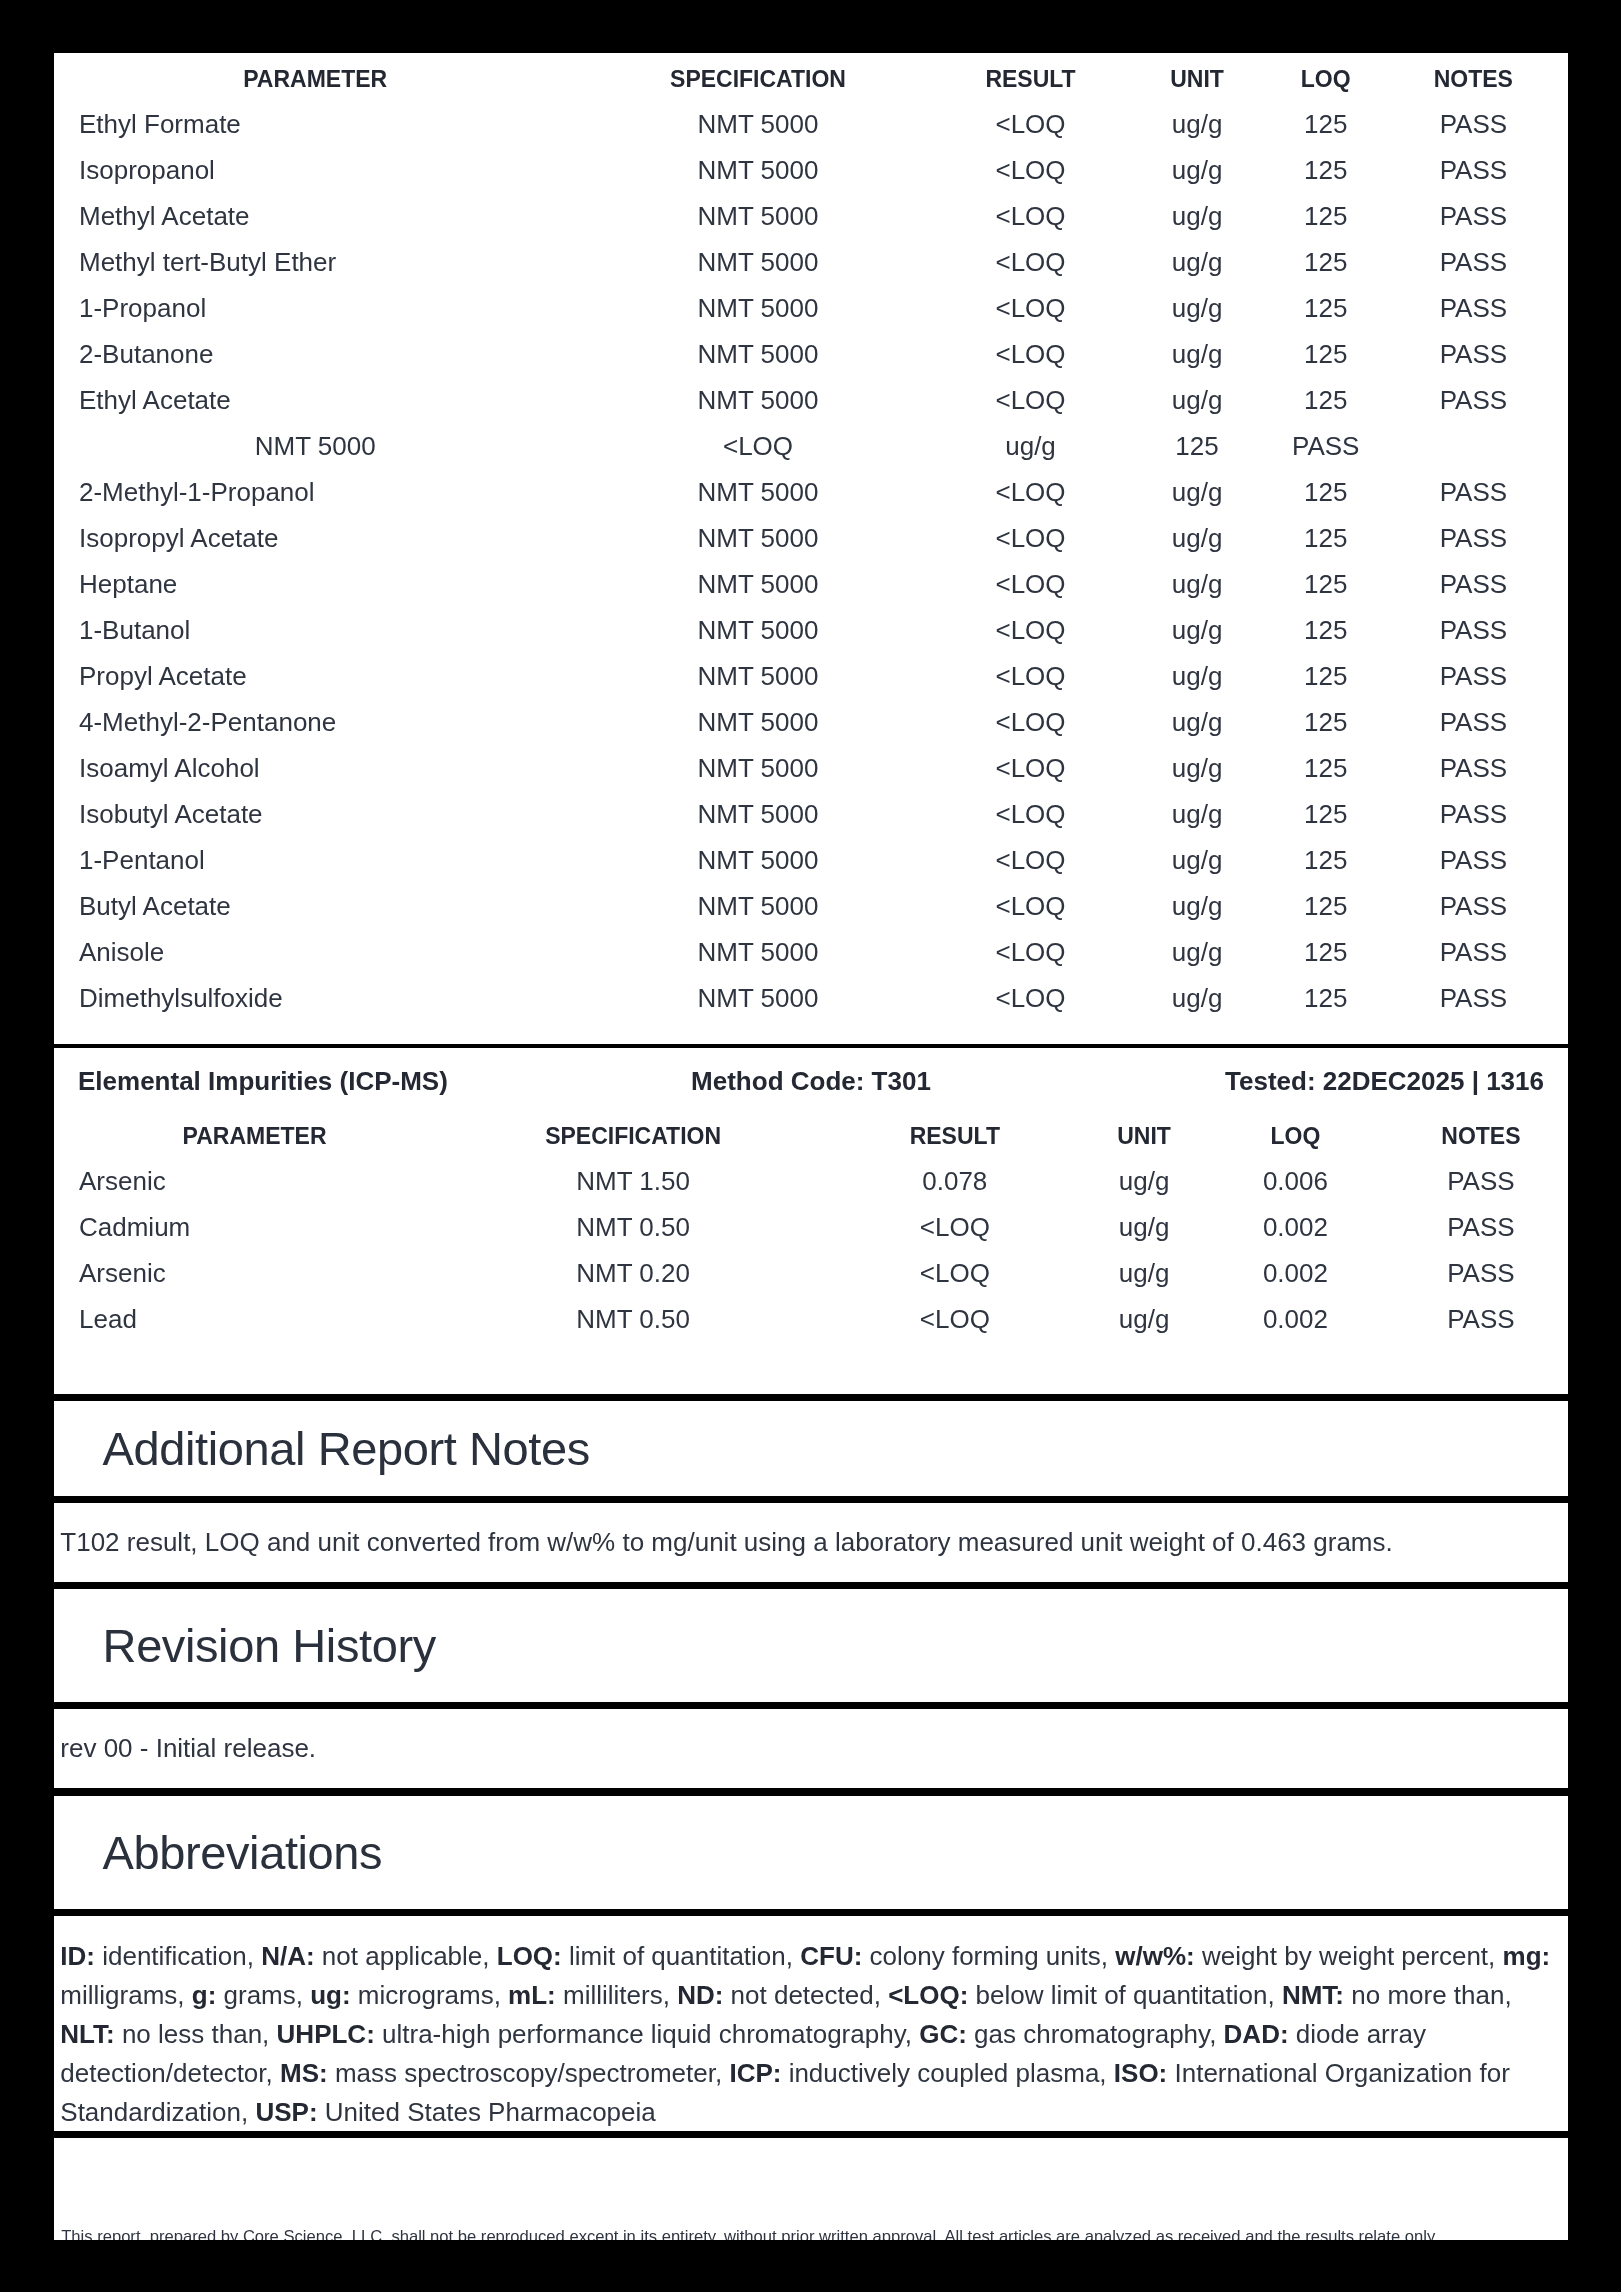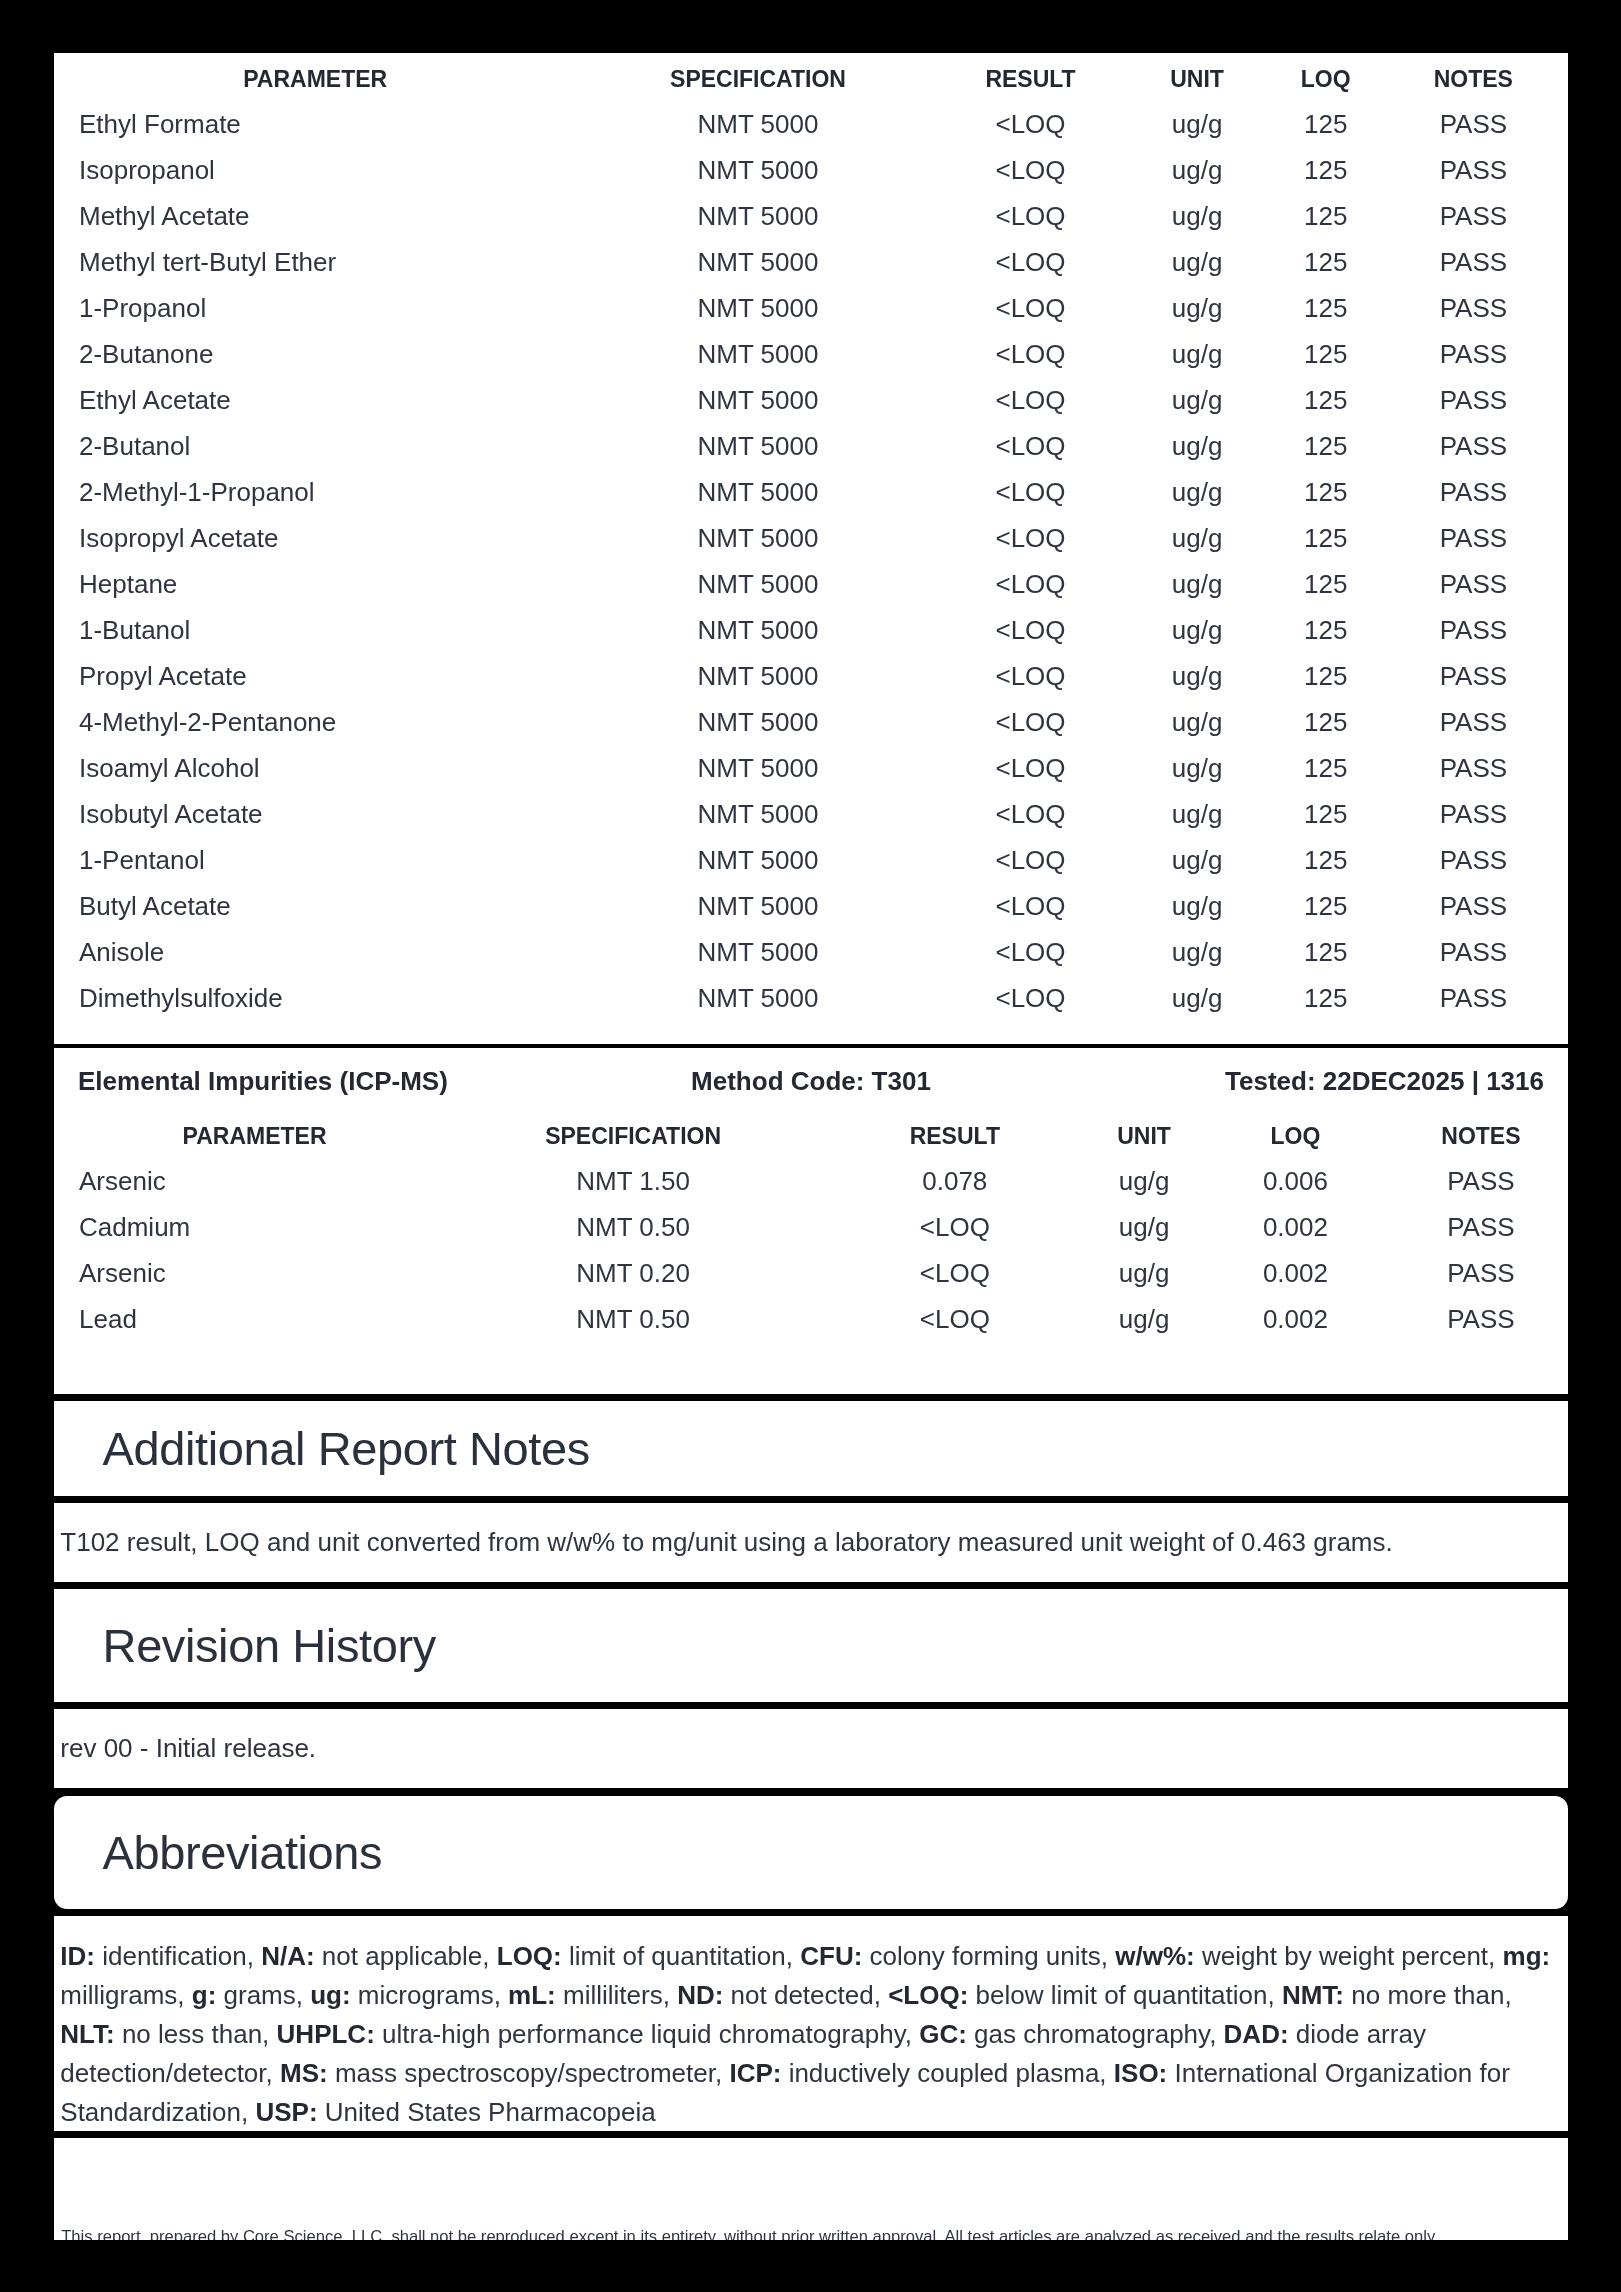--- a/index.html
+++ b/index.html
@@ -29,21 +29,21 @@
     height:32px; padding:0 24px; font-weight:700; font-size:26px; color:#232832;
   }
   .sec2-head .left  { justify-self:start; }
   .sec2-head .mid   { justify-self:center; }
   .sec2-head .right { justify-self:end; }
   .sec-elemental .thead { margin-top:16px; height:45px; }
 
   
   .heading-box { display:flex; align-items:center; padding-left:3.6px; }
   .heading-box h2 { font-size:47px; font-weight:400; color:#2b313c; letter-spacing:-0.4px; white-space:nowrap;margin-left:45px; }
-  .h-arn { height:95px; } .h-rh { height:113px; } .h-abbr { height:113px;border-radius:13px; }
+  .h-arn { height:95px; } .h-rh { height:113px; } .h-abbr { height:113px; }
 
   .text-box { display:flex; align-items:center; height:79px; padding-left:6.3px; }
   .text-box p { font-size:26px; color:#2f3540; white-space:nowrap; }
 
   .abbrev-box { height:215px; padding:21.5px 12.5px 0 6.3px; }
   .abbrev-box p { font-size:26px; line-height:39px; color:#2f3540; }
   .abbrev-box b { font-weight:700; color:#232832; }
 
   .footer-box { height:102px; overflow:hidden; }
   .footer-text { margin-top:88px; padding-left:7.2px; font-size:16.6px; line-height:21.5px; white-space:nowrap; color:#2f3540; }
@@ -114,21 +114,20 @@
           </div>
           <div class="t1 trow">
             <span class="cell-param">Ethyl Acetate</span>
             <span>NMT 5000</span>
             <span>&lt;LOQ</span>
             <span>ug/g</span>
             <span>125</span>
             <span>PASS</span>
           </div>
           <div class="t1 trow">
-            <span class="cell-param">2-Butanol</span>
             <span>NMT 5000</span>
             <span>&lt;LOQ</span>
             <span>ug/g</span>
             <span>125</span>
             <span>PASS</span>
           </div>
           <div class="t1 trow">
             <span class="cell-param">2-Methyl-1-Propanol</span>
             <span>NMT 5000</span>
             <span>&lt;LOQ</span>

